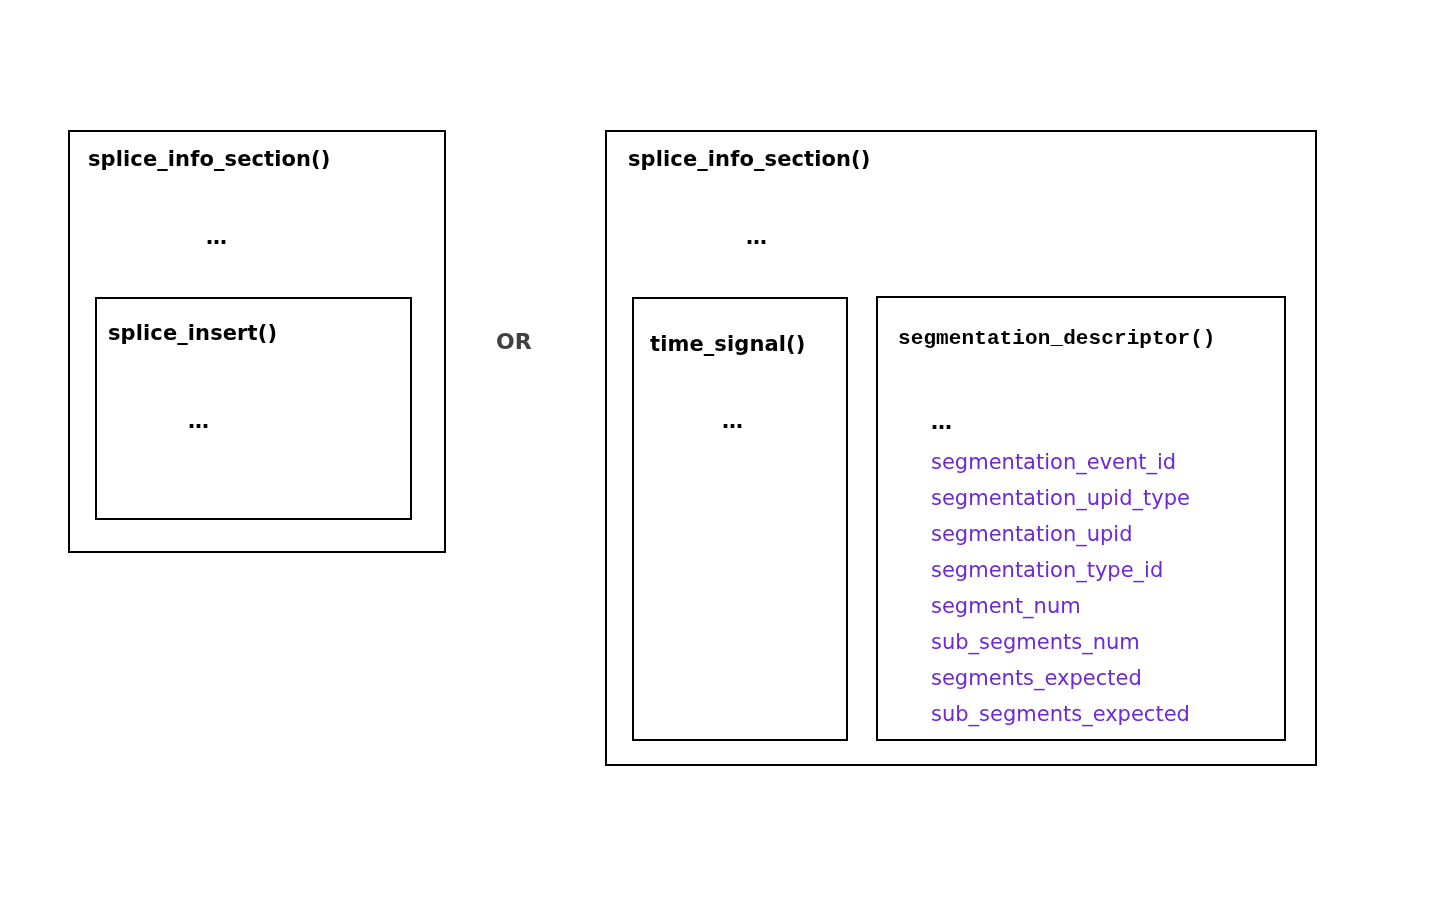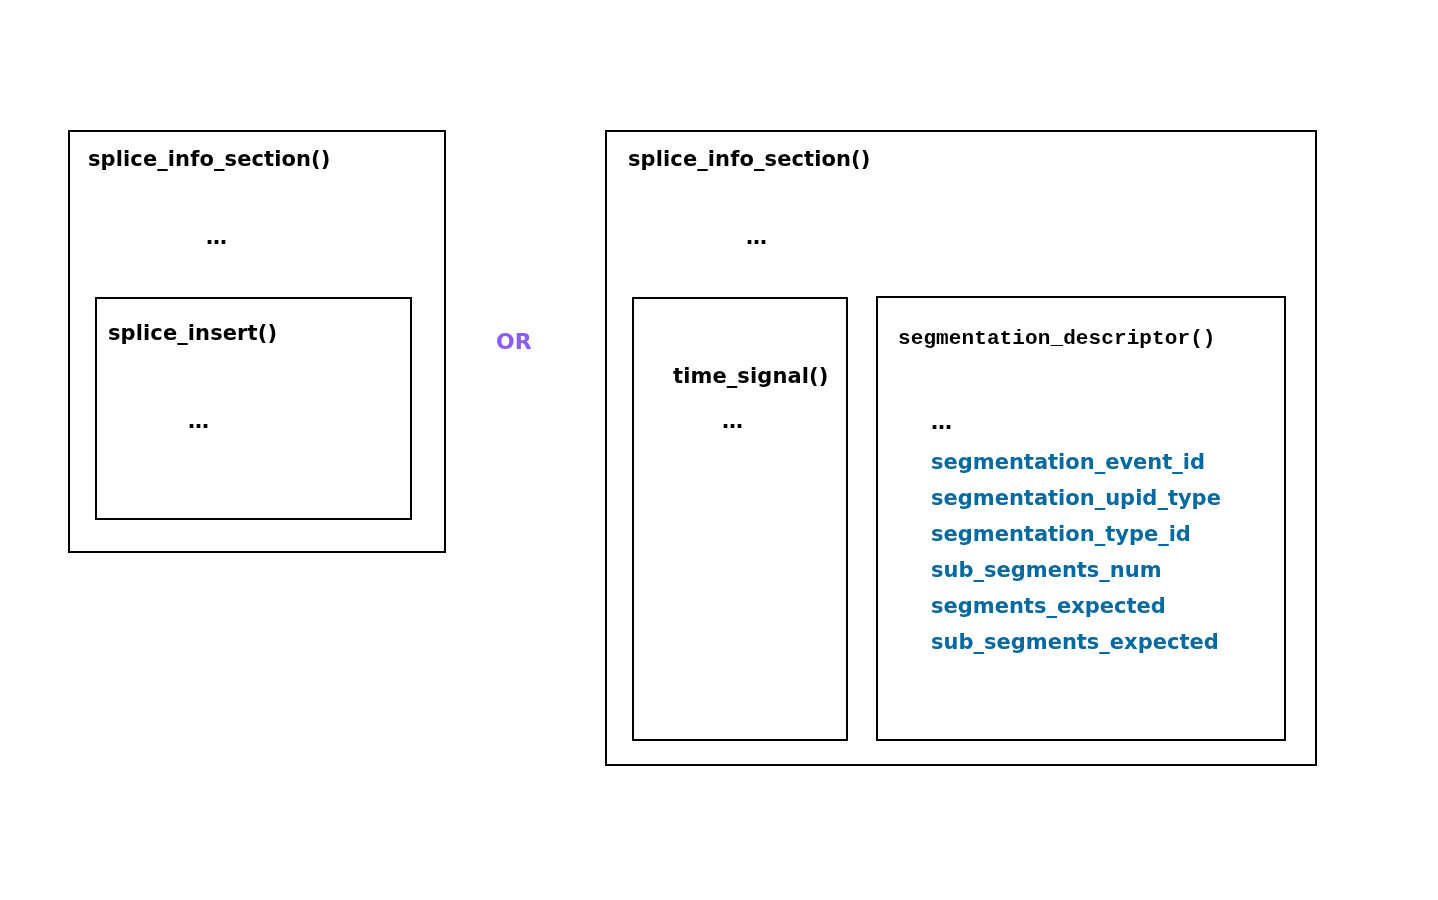--- a/index.html
+++ b/index.html
@@ -52,34 +52,34 @@
   }
 
   .field-list {
     position: absolute;
     margin: 0;
     padding: 0;
     list-style: none;
   }
 
   .field-item {
-    font-weight: bold;
+    font-weight: normal;
     font-size: 21px;
     line-height: 36px;
     white-space: nowrap;
-    color: #0369a1;
+    color: #6d28d9;
   }
 
   .or-label {
     position: absolute;
     font-weight: bold;
     font-size: 22px;
     line-height: 26px;
     white-space: nowrap;
-    color: #8b5cf6;
+    color: #404040;
   }
   #left-splice-info-section-box {
     left: 68px;
     top: 130px;
     width: 378px;
     height: 423px;
   }
   #left-splice-info-section-title {
     left: 88px;
     top: 146px;
@@ -124,23 +124,22 @@
     left: 746px;
     top: 226px;
   }
   #time-signal-box {
     left: 632px;
     top: 297px;
     width: 216px;
     height: 444px;
   }
   #time-signal-title {
-    left: 673px;
+    left: 650px;
     top: 331px;
-    margin-top: 32px;
   }
   #time-signal-ellipsis {
     left: 722px;
     top: 410px;
   }
   #segmentation-descriptor-box {
     left: 876px;
     top: 296px;
     width: 410px;
     height: 445px;
@@ -192,19 +191,21 @@
 
   <div class="box" id="segmentation-descriptor-box"></div>
 
   <div class="box-title" id="segmentation-descriptor-title">segmentation_descriptor()</div>
 
   <div class="ellipsis" id="segmentation-descriptor-ellipsis">…</div>
 
   <ul class="field-list" id="segmentation-descriptor-fields">
       <li class="field-item">segmentation_event_id</li>
       <li class="field-item">segmentation_upid_type</li>
+      <li class="field-item">segmentation_upid</li>
       <li class="field-item">segmentation_type_id</li>
+      <li class="field-item">segment_num</li>
       <li class="field-item">sub_segments_num</li>
       <li class="field-item">segments_expected</li>
       <li class="field-item">sub_segments_expected</li>
     </ul>
 
 </div>
 
 </body></html>

